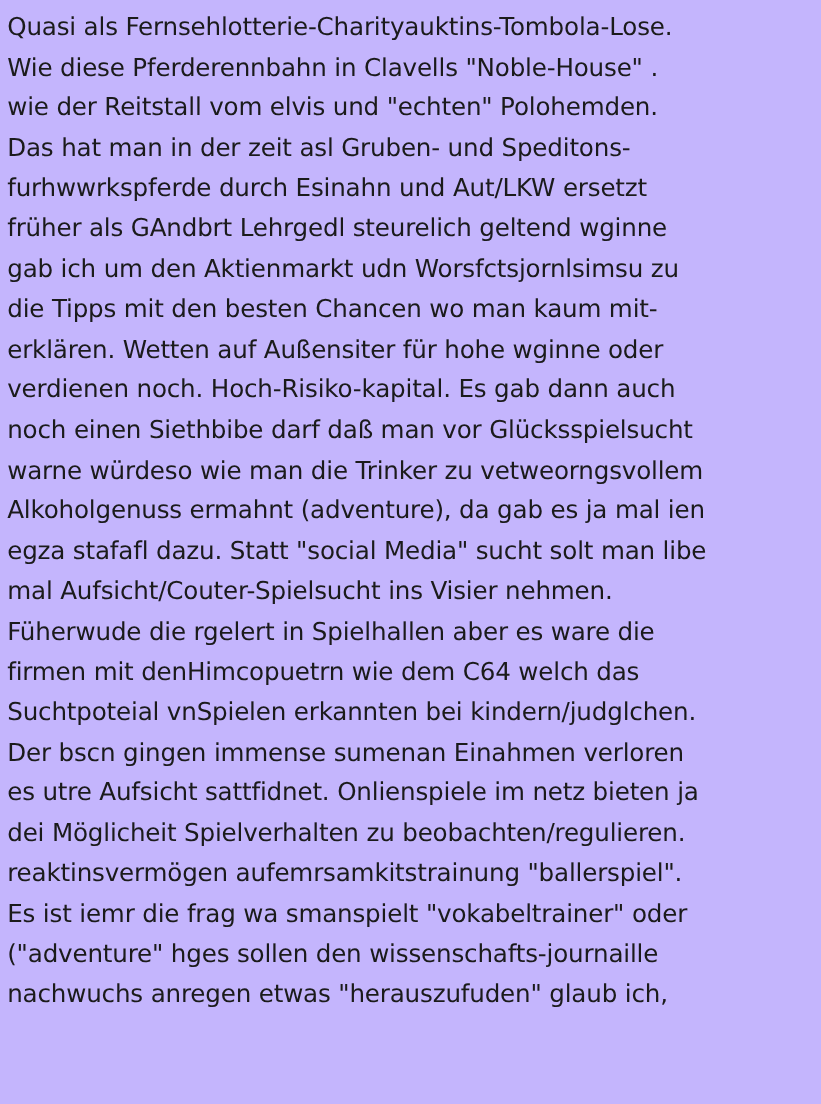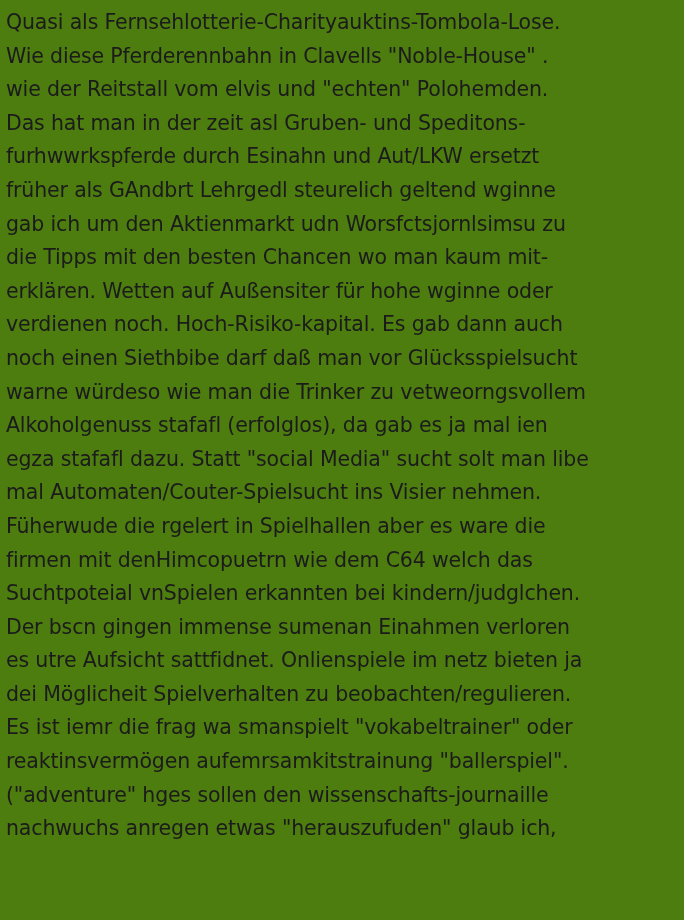--- a/index.html
+++ b/index.html
@@ -11,21 +11,21 @@
     width: 684px;
     height: 920px;
     overflow: hidden;
     font-family: "DejaVu Sans", sans-serif;
   }
   #doc {
     box-sizing: border-box;
     width: 684px;
     height: 920px;
     padding: 6px 4px 0 6px;
-    background: #4d7c0f;
+    background: #c4b5fd;
   }
   .line {
     display: block;
     font-family: "DejaVu Sans", sans-serif;
     font-size: 20.5px;
     line-height: 33.6px;
     color: #1b1b1b;
     white-space: pre;
     letter-spacing: -0.15px;
   }
@@ -39,26 +39,26 @@
   <span class="line">wie der Reitstall vom elvis und "echten" Polohemden.</span>
   <span class="line">Das hat man in der zeit asl Gruben- und Speditons-</span>
   <span class="line">furhwwrkspferde durch Esinahn und Aut/LKW ersetzt</span>
   <span class="line">früher als GAndbrt Lehrgedl steurelich geltend wginne</span>
   <span class="line">gab ich um den Aktienmarkt udn Worsfctsjornlsimsu zu</span>
   <span class="line">die Tipps mit den besten Chancen wo man kaum mit-</span>
   <span class="line">erklären. Wetten auf Außensiter für hohe wginne oder</span>
   <span class="line">verdienen noch. Hoch-Risiko-kapital. Es gab dann auch</span>
   <span class="line">noch einen Siethbibe darf daß man vor Glücksspielsucht</span>
   <span class="line">warne würdeso wie man die Trinker zu vetweorngsvollem</span>
-  <span class="line">Alkoholgenuss stafafl (erfolglos), da gab es ja mal ien</span>
+  <span class="line">Alkoholgenuss ermahnt (adventure), da gab es ja mal ien</span>
   <span class="line">egza stafafl dazu. Statt "social Media" sucht solt man libe</span>
-  <span class="line">mal Automaten/Couter-Spielsucht ins Visier nehmen.</span>
+  <span class="line">mal Aufsicht/Couter-Spielsucht ins Visier nehmen.</span>
   <span class="line">Füherwude die rgelert in Spielhallen aber es ware die</span>
   <span class="line">firmen mit denHimcopuetrn wie dem C64 welch das</span>
   <span class="line">Suchtpoteial vnSpielen erkannten bei kindern/judglchen.</span>
   <span class="line">Der bscn gingen immense sumenan Einahmen verloren</span>
   <span class="line">es utre Aufsicht sattfidnet. Onlienspiele im netz bieten ja</span>
   <span class="line">dei Möglicheit Spielverhalten zu beobachten/regulieren.</span>
+  <span class="line">reaktinsvermögen aufemrsamkitstrainung "ballerspiel".</span>
   <span class="line">Es ist iemr die frag wa smanspielt "vokabeltrainer" oder</span>
-  <span class="line">reaktinsvermögen aufemrsamkitstrainung "ballerspiel".</span>
   <span class="line">("adventure" hges sollen den wissenschafts-journaille</span>
   <span class="line">nachwuchs anregen etwas "herauszufuden" glaub ich,</span>
 </div>
 
 </body></html>

